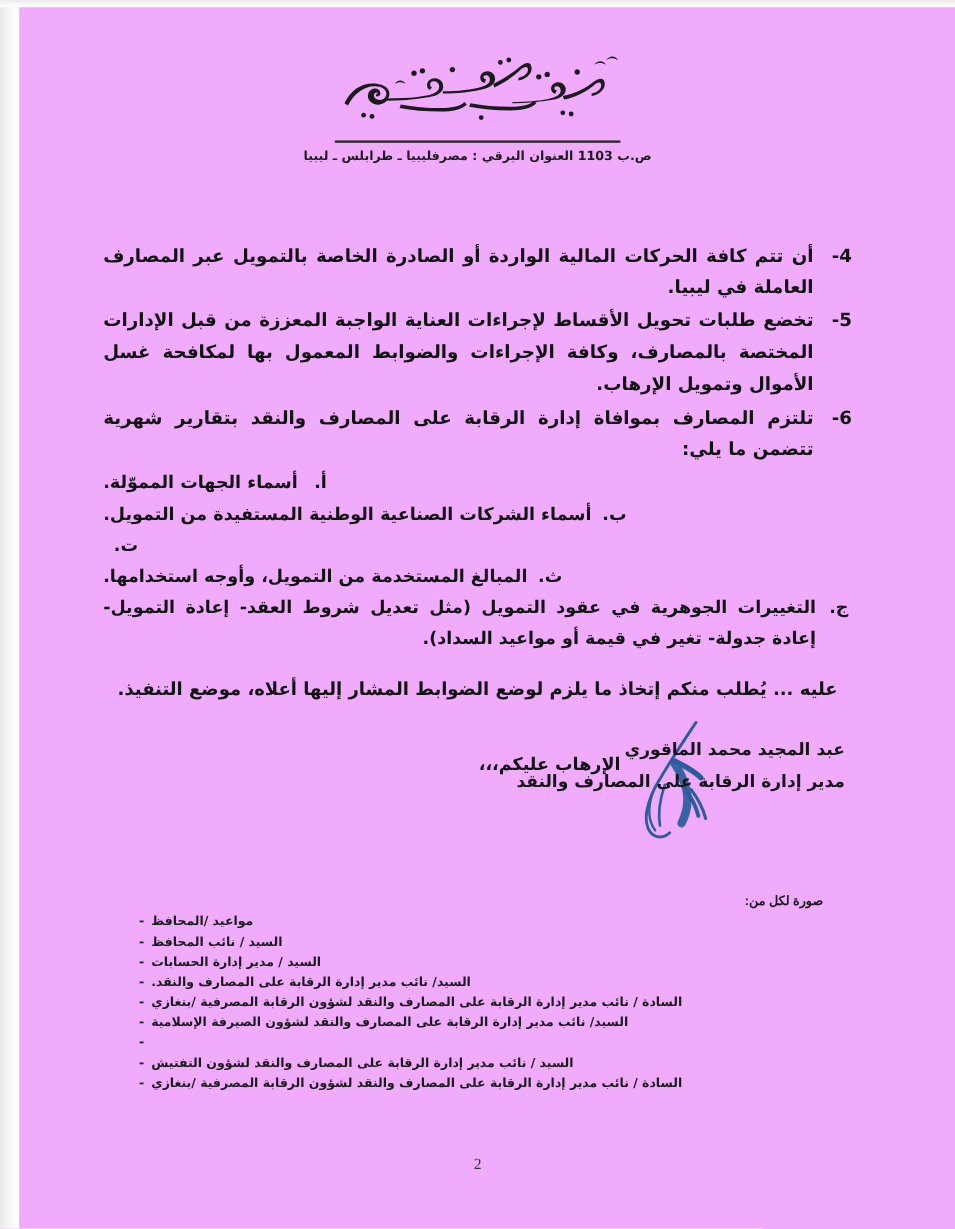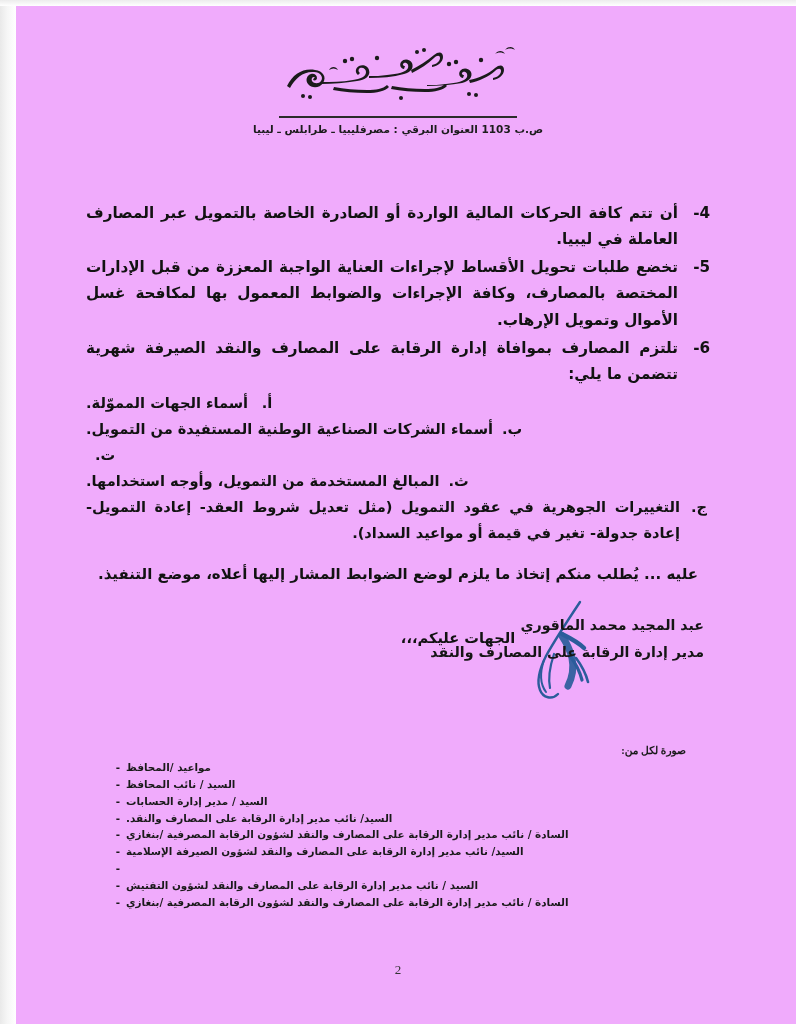--- a/index.html
+++ b/index.html
@@ -189,21 +189,21 @@
   .cc-block {
     position: absolute;
     top: 744px;
     right: 110px;
     left: 110px;
     direction: rtl;
     text-align: right;
     color: #1a1a1a;
   }
   .cc-title {
-    font-family: Liberation Serif, serif;
+    font-family: Liberation Sans, sans-serif;
     font-size: 10.6px;
     font-weight: 700;
     margin-bottom: 3px;
     text-align: right;
   }
   .cc-list {
     list-style: none;
     margin: 0;
     padding: 0;
   }
@@ -302,21 +302,21 @@
       <span class="clause-text">أن تتم كافة الحركات المالية الواردة أو الصادرة الخاصة بالتمويل عبر المصارف العاملة في ليبيا.</span>
     </div>
 
     <div class="clause">
       <span class="clause-num">-5</span>
       <span class="clause-text">تخضع طلبات تحويل الأقساط لإجراءات العناية الواجبة المعززة من قبل الإدارات المختصة بالمصارف، وكافة الإجراءات والضوابط المعمول بها لمكافحة غسل الأموال وتمويل الإرهاب.</span>
     </div>
 
     <div class="clause">
       <span class="clause-num">-6</span>
-      <span class="clause-text">تلتزم المصارف بموافاة إدارة الرقابة على المصارف والنقد الصيرفة شهرية تتضمن ما يلي:</span>
+      <span class="clause-text">تلتزم المصارف بموافاة إدارة الرقابة على المصارف والنقد بتقارير شهرية تتضمن ما يلي:</span>
     </div>
 
     <div class="subclauses">
       <div class="subclause">
         <span class="subclause-mark">أ.</span>
         <span class="subclause-text">أسماء الجهات المموّلة.</span>
       </div>
       <div class="subclause">
         <span class="subclause-mark">ب.</span>
         <span class="subclause-text">أسماء الشركات الصناعية الوطنية المستفيدة من التمويل.</span>
@@ -329,21 +329,21 @@
         <span class="subclause-text">المبالغ المستخدمة من التمويل، وأوجه استخدامها.</span>
       </div>
       <div class="subclause wide">
         <span class="subclause-mark">ج.</span>
         <span class="subclause-text">التغييرات الجوهرية في عقود التمويل (مثل تعديل شروط العقد- إعادة التمويل- إعادة جدولة- تغير في قيمة أو مواعيد السداد).</span>
       </div>
     </div>
 
     <div class="closing">عليه ... يُطلب منكم إتخاذ ما يلزم لوضع الضوابط المشار إليها أعلاه، موضع التنفيذ.</div>
 
-    <div class="salutation">الجهات عليكم،،،</div>
+    <div class="salutation">الإرهاب عليكم،،،</div>
   </div>
 
   <div class="signature-block">
     <div class="signature-inner">
       <svg class="signature-ink" viewBox="0 0 120 120">
         <g fill="none" stroke="#2b5c9b" stroke-linecap="round" stroke-linejoin="round">
           <path d="M70 4 C58 22, 46 40, 36 58 C30 70, 26 82, 30 92 C33 100, 42 102, 48 96" stroke-width="2.4"></path>
           <path d="M52 38 C56 44, 60 52, 62 60 C64 70, 62 80, 58 88" stroke-width="7" stroke-opacity="0.92"></path>
           <path d="M52 36 C60 40, 68 44, 74 50" stroke-width="4.5"></path>
           <path d="M60 58 C66 66, 70 74, 72 82" stroke-width="3.2"></path>

